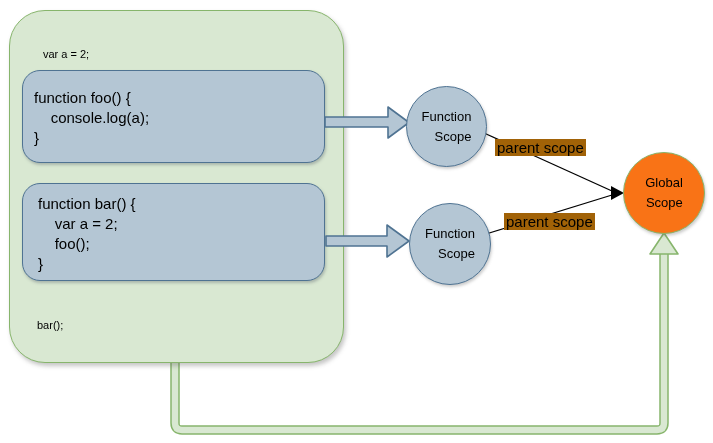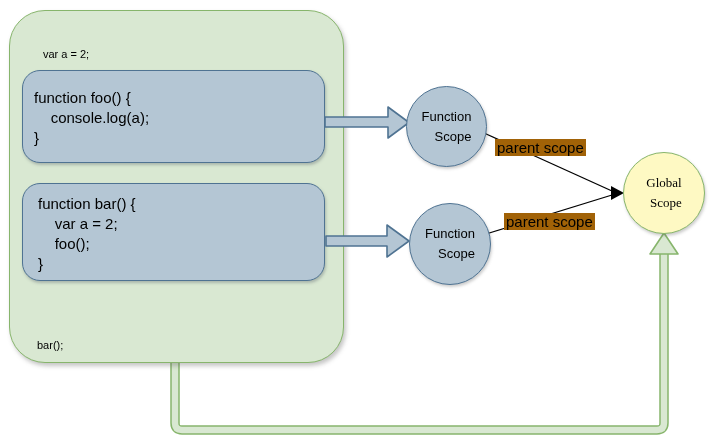--- a/index.html
+++ b/index.html
@@ -34,32 +34,32 @@
     color:#000;
     font-size:15px;line-height:20px;
     white-space:pre;
   }
   .code-box.foo{left:22px;top:70px;height:93px;padding:17px 0 0 11px;}
   .code-box.bar{left:22px;top:183px;height:98px;padding:10px 0 0 15px;}
   .statement{
     position:absolute;color:#000;font-size:11px;line-height:20px;white-space:pre;
   }
   .statement.var-a{left:33px;top:33px;}
-  .statement.bar-call{left:27px;top:304px;margin-top:20px;}
+  .statement.bar-call{left:27px;top:304px;}
   
   .node{
     position:absolute;border-radius:50%;
     display:flex;align-items:center;justify-content:center;
     text-align:right;white-space:pre;
     font-size:13px;line-height:20px;color:#000;
     box-sizing:border-box;
     box-shadow:1px 2px 3px rgba(90,90,90,.3);
   }
   .node.blue{background:#b4c6d4;border:1.5px solid #4f7392;}
-  .node.green{background:#fef9c3;border:1.5px solid #87b56c;font-family:Liberation Serif, serif;}
+  .node.green{background:#f97316;border:1.5px solid #87b56c;}
   .node.fs1{left:406px;top:86px;width:81px;height:81px;}
   .node.fs2{left:409px;top:203px;width:82px;height:82px;}
   .node.gs{left:623px;top:152px;width:82px;height:82px;}
   
   .edge-label{
     position:absolute;background:#a16207;color:#000;
     font-size:15px;line-height:17px;padding:0 2px;white-space:nowrap;
   }
   .edge-label.a{left:495px;top:139px;}
   .edge-label.b{left:504px;top:213px;}

